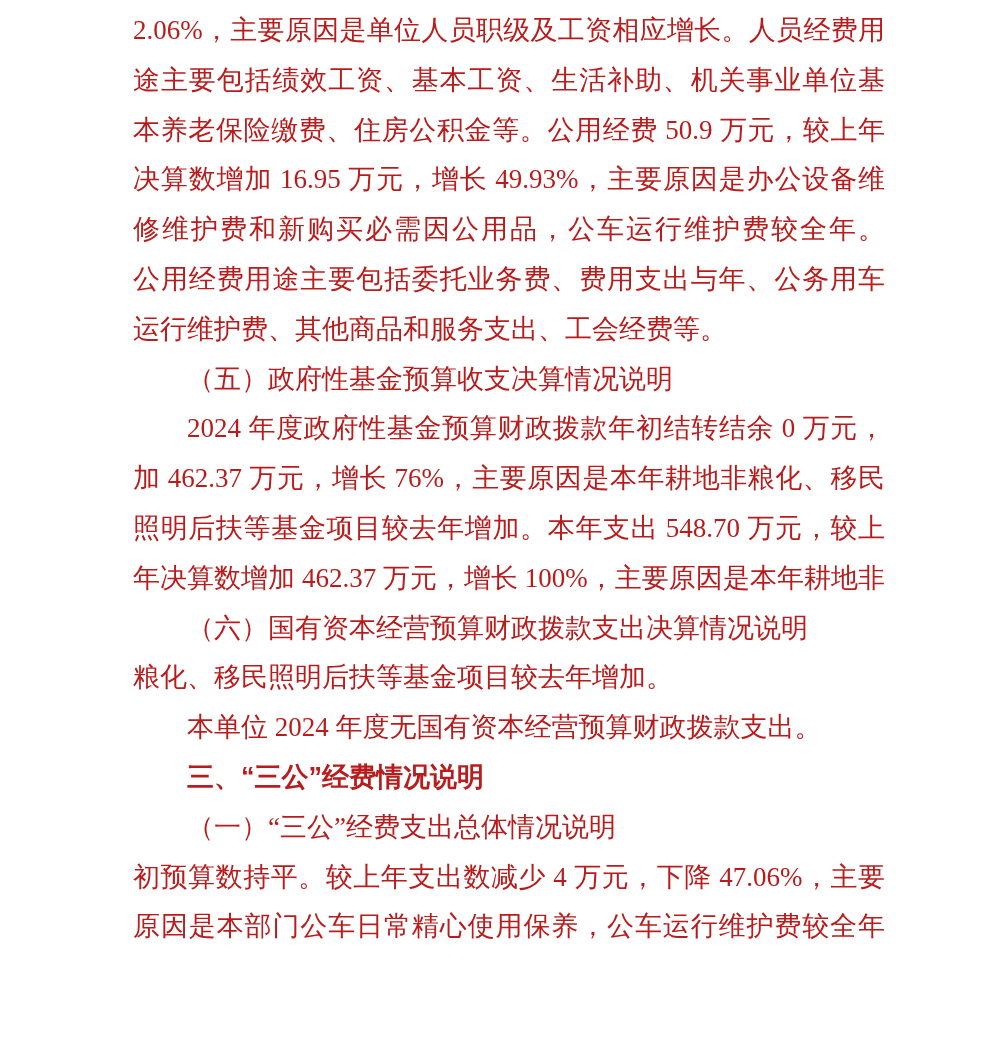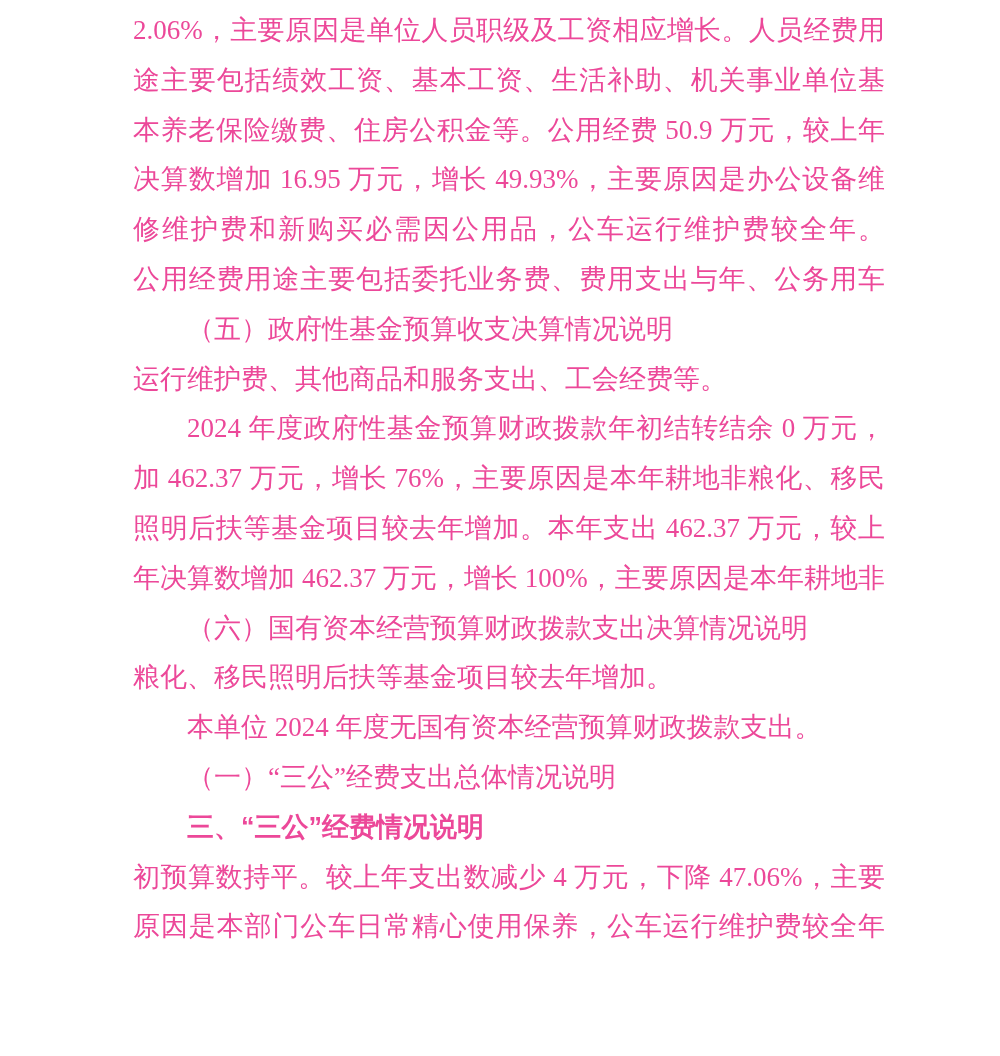--- a/index.html
+++ b/index.html
@@ -17,21 +17,21 @@
   }
   .content {
     box-sizing: border-box;
     padding: 6px 115px 0 133px;
   }
   .line {
     font-family: "Liberation Serif", "DejaVu Serif", serif;
     font-size: 27px;
     line-height: 49.8px;
     height: 49.8px;
-    color: #ec4899;
+    color: #b91c1c;
     white-space: pre-wrap;
     overflow: hidden;
     text-align: left;
   }
   .fill {
     text-align: justify;
     text-align-last: justify;
     text-justify: inter-ideograph;
   }
   .indent {
@@ -46,27 +46,27 @@
 <body>
 
 <div class="page">
   <div class="content">
     <div class="line fill">2.06%，主要原因是单位人员职级及工资相应增长。人员经费用</div>
     <div class="line fill">途主要包括绩效工资、基本工资、生活补助、机关事业单位基</div>
     <div class="line fill">本养老保险缴费、住房公积金等。公用经费 50.9 万元，较上年</div>
     <div class="line fill">决算数增加 16.95 万元，增长 49.93%，主要原因是办公设备维</div>
     <div class="line fill">修维护费和新购买必需因公用品，公车运行维护费较全年。</div>
     <div class="line fill">公用经费用途主要包括委托业务费、费用支出与年、公务用车</div>
+    <div class="line">运行维护费、其他商品和服务支出、工会经费等。</div>
     <div class="line indent">（五）政府性基金预算收支决算情况说明</div>
-    <div class="line">运行维护费、其他商品和服务支出、工会经费等。</div>
     <div class="line indent fill">2024 年度政府性基金预算财政拨款年初结转结余 0 万元，</div>
     <div class="line fill">加 462.37 万元，增长 76%，主要原因是本年耕地非粮化、移民</div>
-    <div class="line fill">照明后扶等基金项目较去年增加。本年支出 462.37 万元，较上</div>
+    <div class="line fill">照明后扶等基金项目较去年增加。本年支出 548.70 万元，较上</div>
     <div class="line fill">年决算数增加 462.37 万元，增长 100%，主要原因是本年耕地非</div>
     <div class="line indent">（六）国有资本经营预算财政拨款支出决算情况说明</div>
     <div class="line">粮化、移民照明后扶等基金项目较去年增加。</div>
     <div class="line indent">本单位 2024 年度无国有资本经营预算财政拨款支出。</div>
+    <div class="line indent heading-bold">三、“三公”经费情况说明</div>
     <div class="line indent">（一）“三公”经费支出总体情况说明</div>
-    <div class="line indent heading-bold">三、“三公”经费情况说明</div>
     <div class="line fill">初预算数持平。较上年支出数减少 4 万元，下降 47.06%，主要</div>
     <div class="line fill">原因是本部门公车日常精心使用保养，公车运行维护费较全年</div>
   </div>
 </div>
 
 </body></html>

